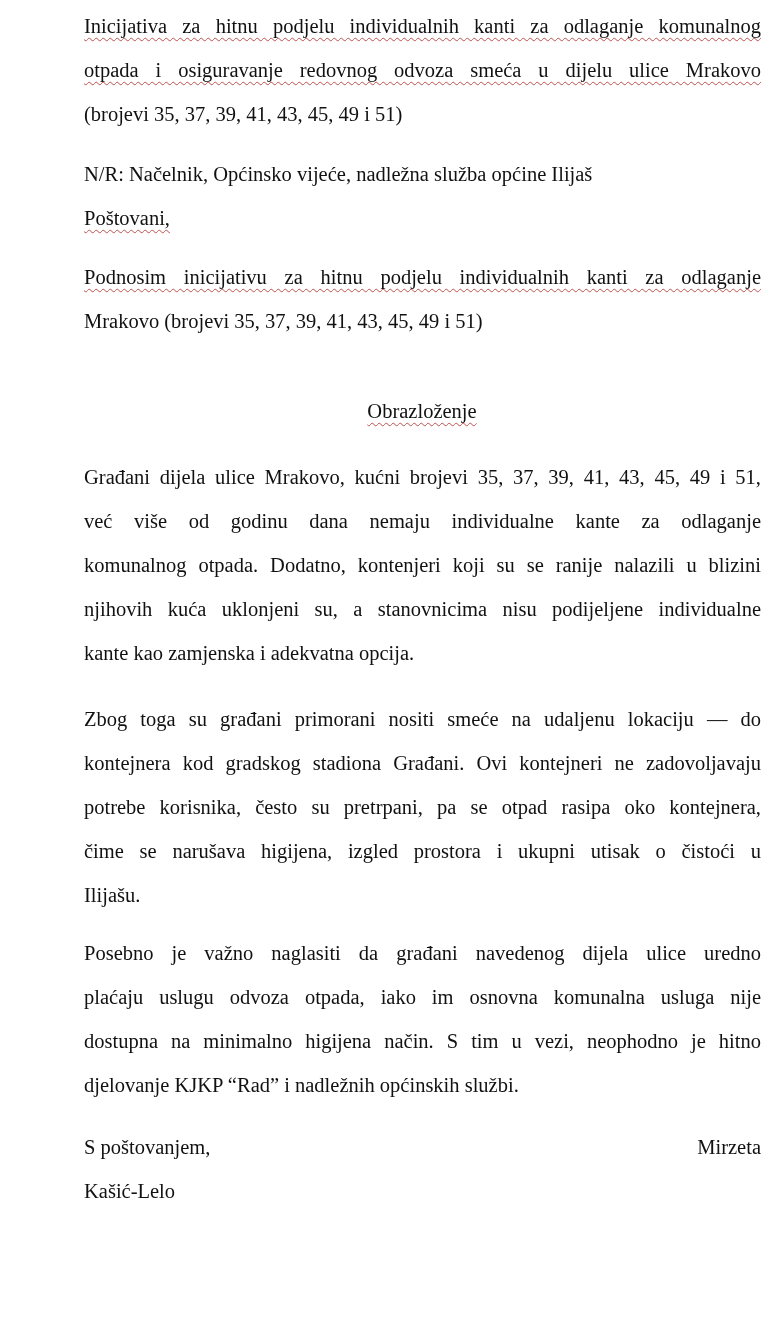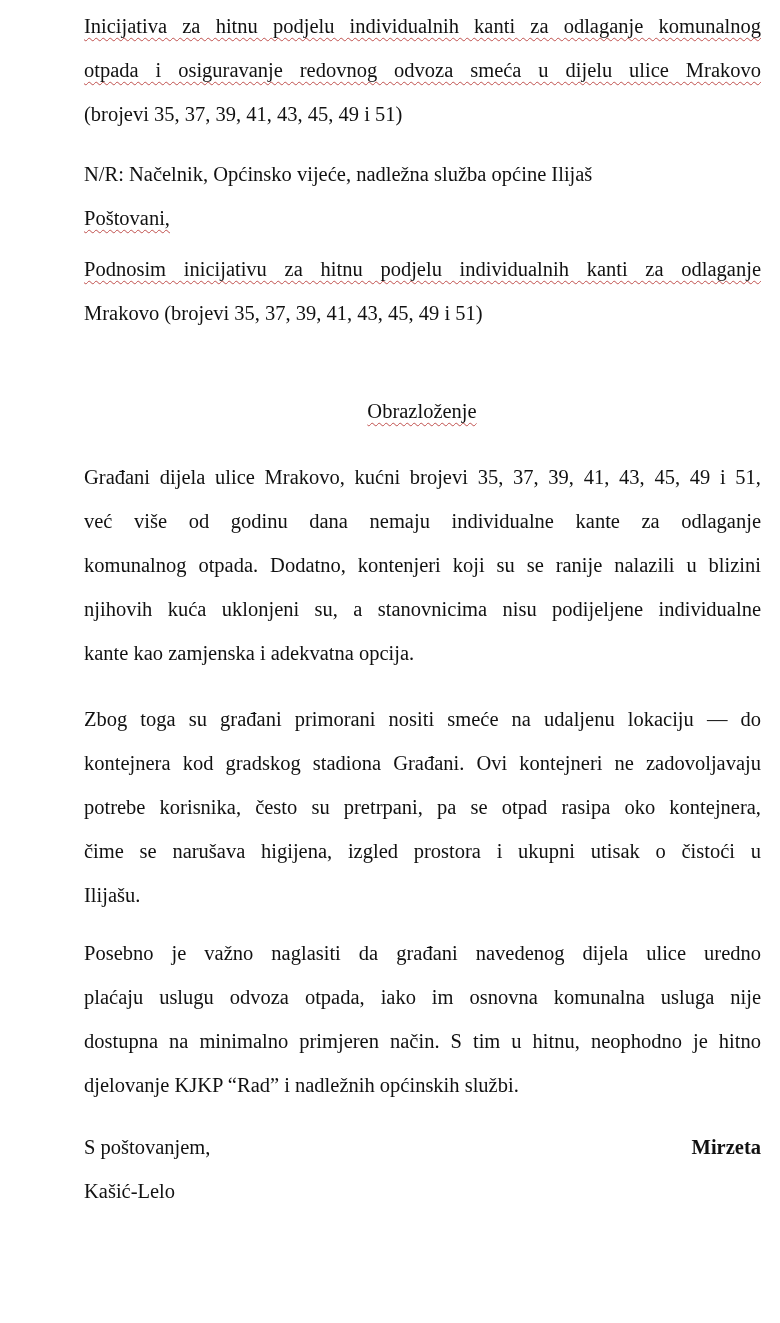--- a/index.html
+++ b/index.html
@@ -18,42 +18,42 @@
     .justify { text-align: justify; text-align-last: justify; white-space: normal; }
     .sq {
       text-decoration: underline wavy #c0504d;
       text-decoration-thickness: 1px;
       text-underline-offset: 4px;
     }
     .heading {
       position: absolute; left: 0; width: 780px; text-align: center;
       font-weight: normal; top: 396px; line-height: 30px;
     }
-    .sig-right { position: absolute; right: 52px; font-weight: bold; }
+    .sig-right { position: absolute; right: 52px; }
   </style>
 </head>
 <body>
 
 <div class="page">
 
   <div class="p" style="top:4px;">
     <span class="line justify sq">Inicijativa za hitnu podjelu individualnih kanti za odlaganje komunalnog</span>
     <span class="line justify sq">otpada i osiguravanje redovnog odvoza smeća u dijelu ulice Mrakovo</span>
     <span class="line">(brojevi 35, 37, 39, 41, 43, 45, 49 i 51)</span>
   </div>
 
   <div class="p" style="top:152px;">
     <span class="line">N/R: Načelnik, Općinsko vijeće, nadležna služba općine Ilijaš</span>
   </div>
 
   <div class="p" style="top:196px;">
     <span class="line sq" style="display:inline-block;">Poštovani,</span>
   </div>
 
-  <div class="p" style="top:247px;">
+  <div class="p" style="top:255px;">
     <span class="line justify sq">Podnosim inicijativu za hitnu podjelu individualnih kanti za odlaganje</span>
     <span class="line">Mrakovo (brojevi 35, 37, 39, 41, 43, 45, 49 i 51)</span>
   </div>
 
   <div class="heading">
     <span class="sq">Obrazloženje</span>
   </div>
 
   <div class="p" style="top:455px;">
     <span class="line justify">Građani dijela ulice Mrakovo, kućni brojevi 35, 37, 39, 41, 43, 45, 49 i 51,</span>
@@ -67,21 +67,21 @@
     <span class="line justify">Zbog toga su građani primorani nositi smeće na udaljenu lokaciju — do</span>
     <span class="line justify">kontejnera kod gradskog stadiona Građani. Ovi kontejneri ne zadovoljavaju</span>
     <span class="line justify">potrebe korisnika, često su pretrpani, pa se otpad rasipa oko kontejnera,</span>
     <span class="line justify">čime se narušava higijena, izgled prostora i ukupni utisak o čistoći u</span>
     <span class="line">Ilijašu.</span>
   </div>
 
   <div class="p" style="top:931px;">
     <span class="line justify">Posebno je važno naglasiti da građani navedenog dijela ulice uredno</span>
     <span class="line justify">plaćaju uslugu odvoza otpada, iako im osnovna komunalna usluga nije</span>
-    <span class="line justify">dostupna na minimalno primjeren način. S tim u hitnu, neophodno je hitno</span>
+    <span class="line justify">dostupna na minimalno higijena način. S tim u vezi, neophodno je hitno</span>
     <span class="line">djelovanje KJKP “Rad” i nadležnih općinskih službi.</span>
   </div>
 
   <div class="p" style="top:1125px;">
     <span class="line" style="position:relative;">
       <span>S poštovanjem,</span>
       <span class="sig-right" style="right:0;">Mirzeta</span>
     </span>
     <span class="line">Kašić-Lelo</span>
   </div>

